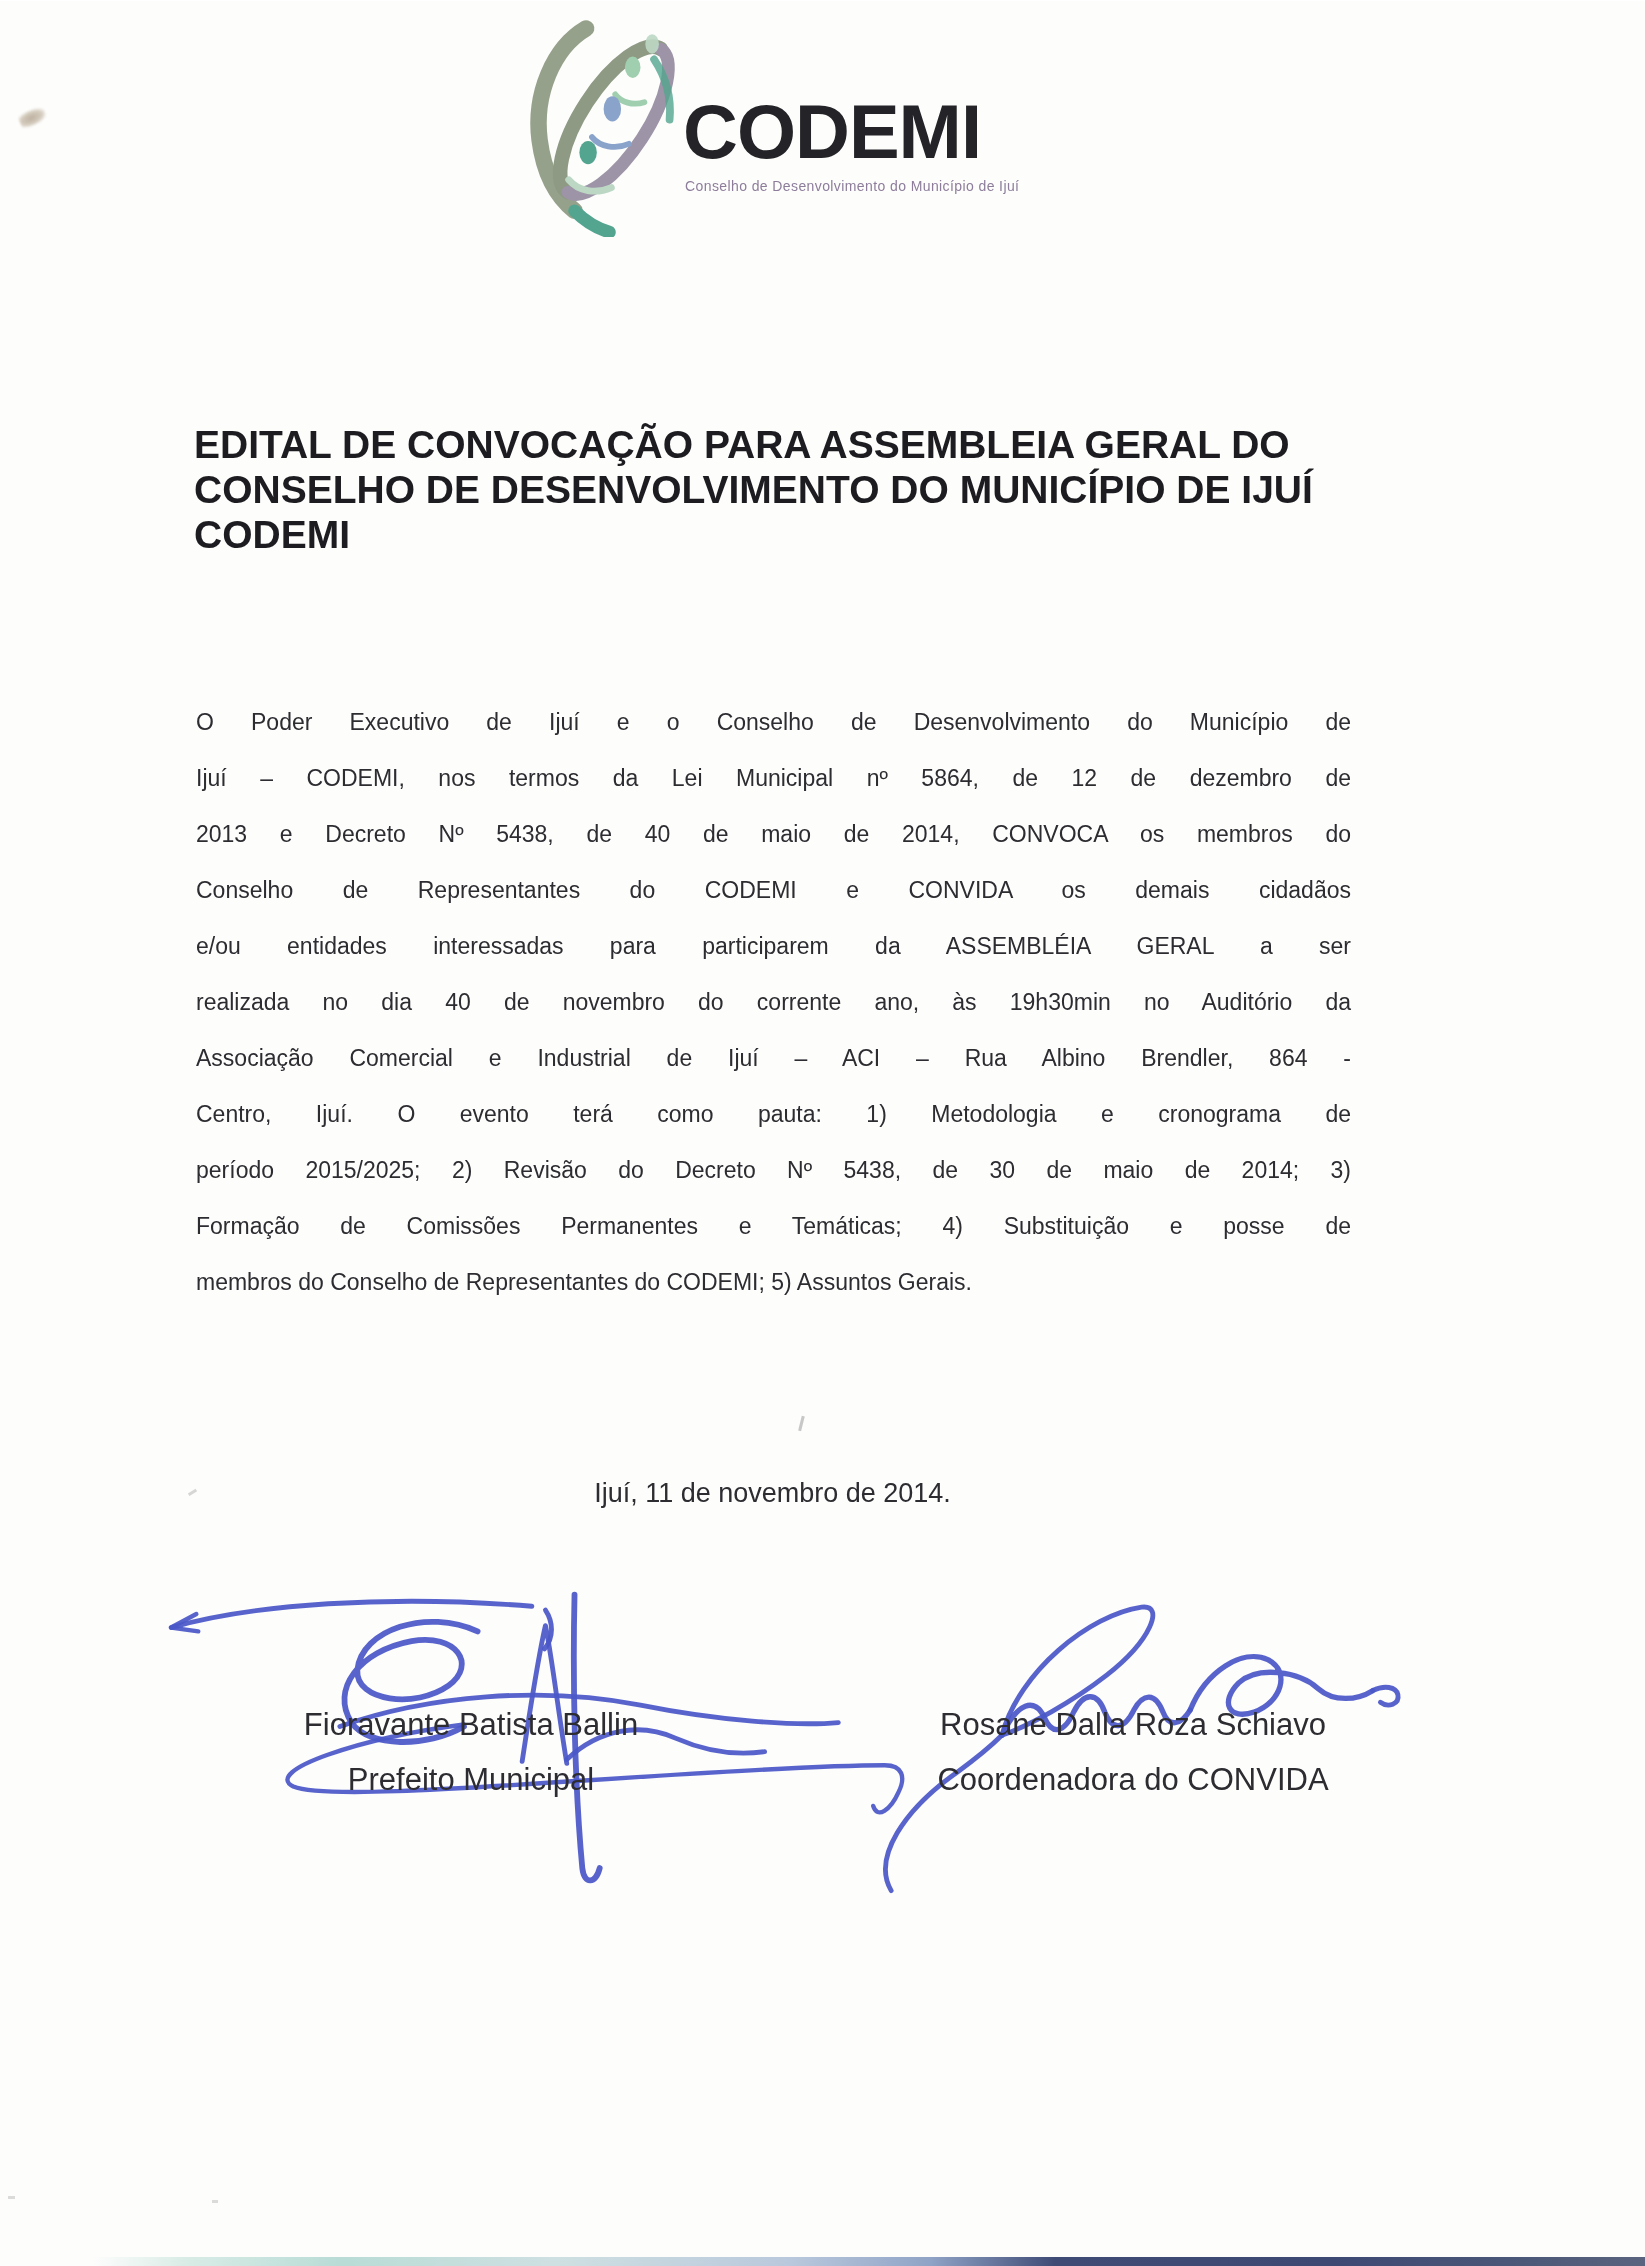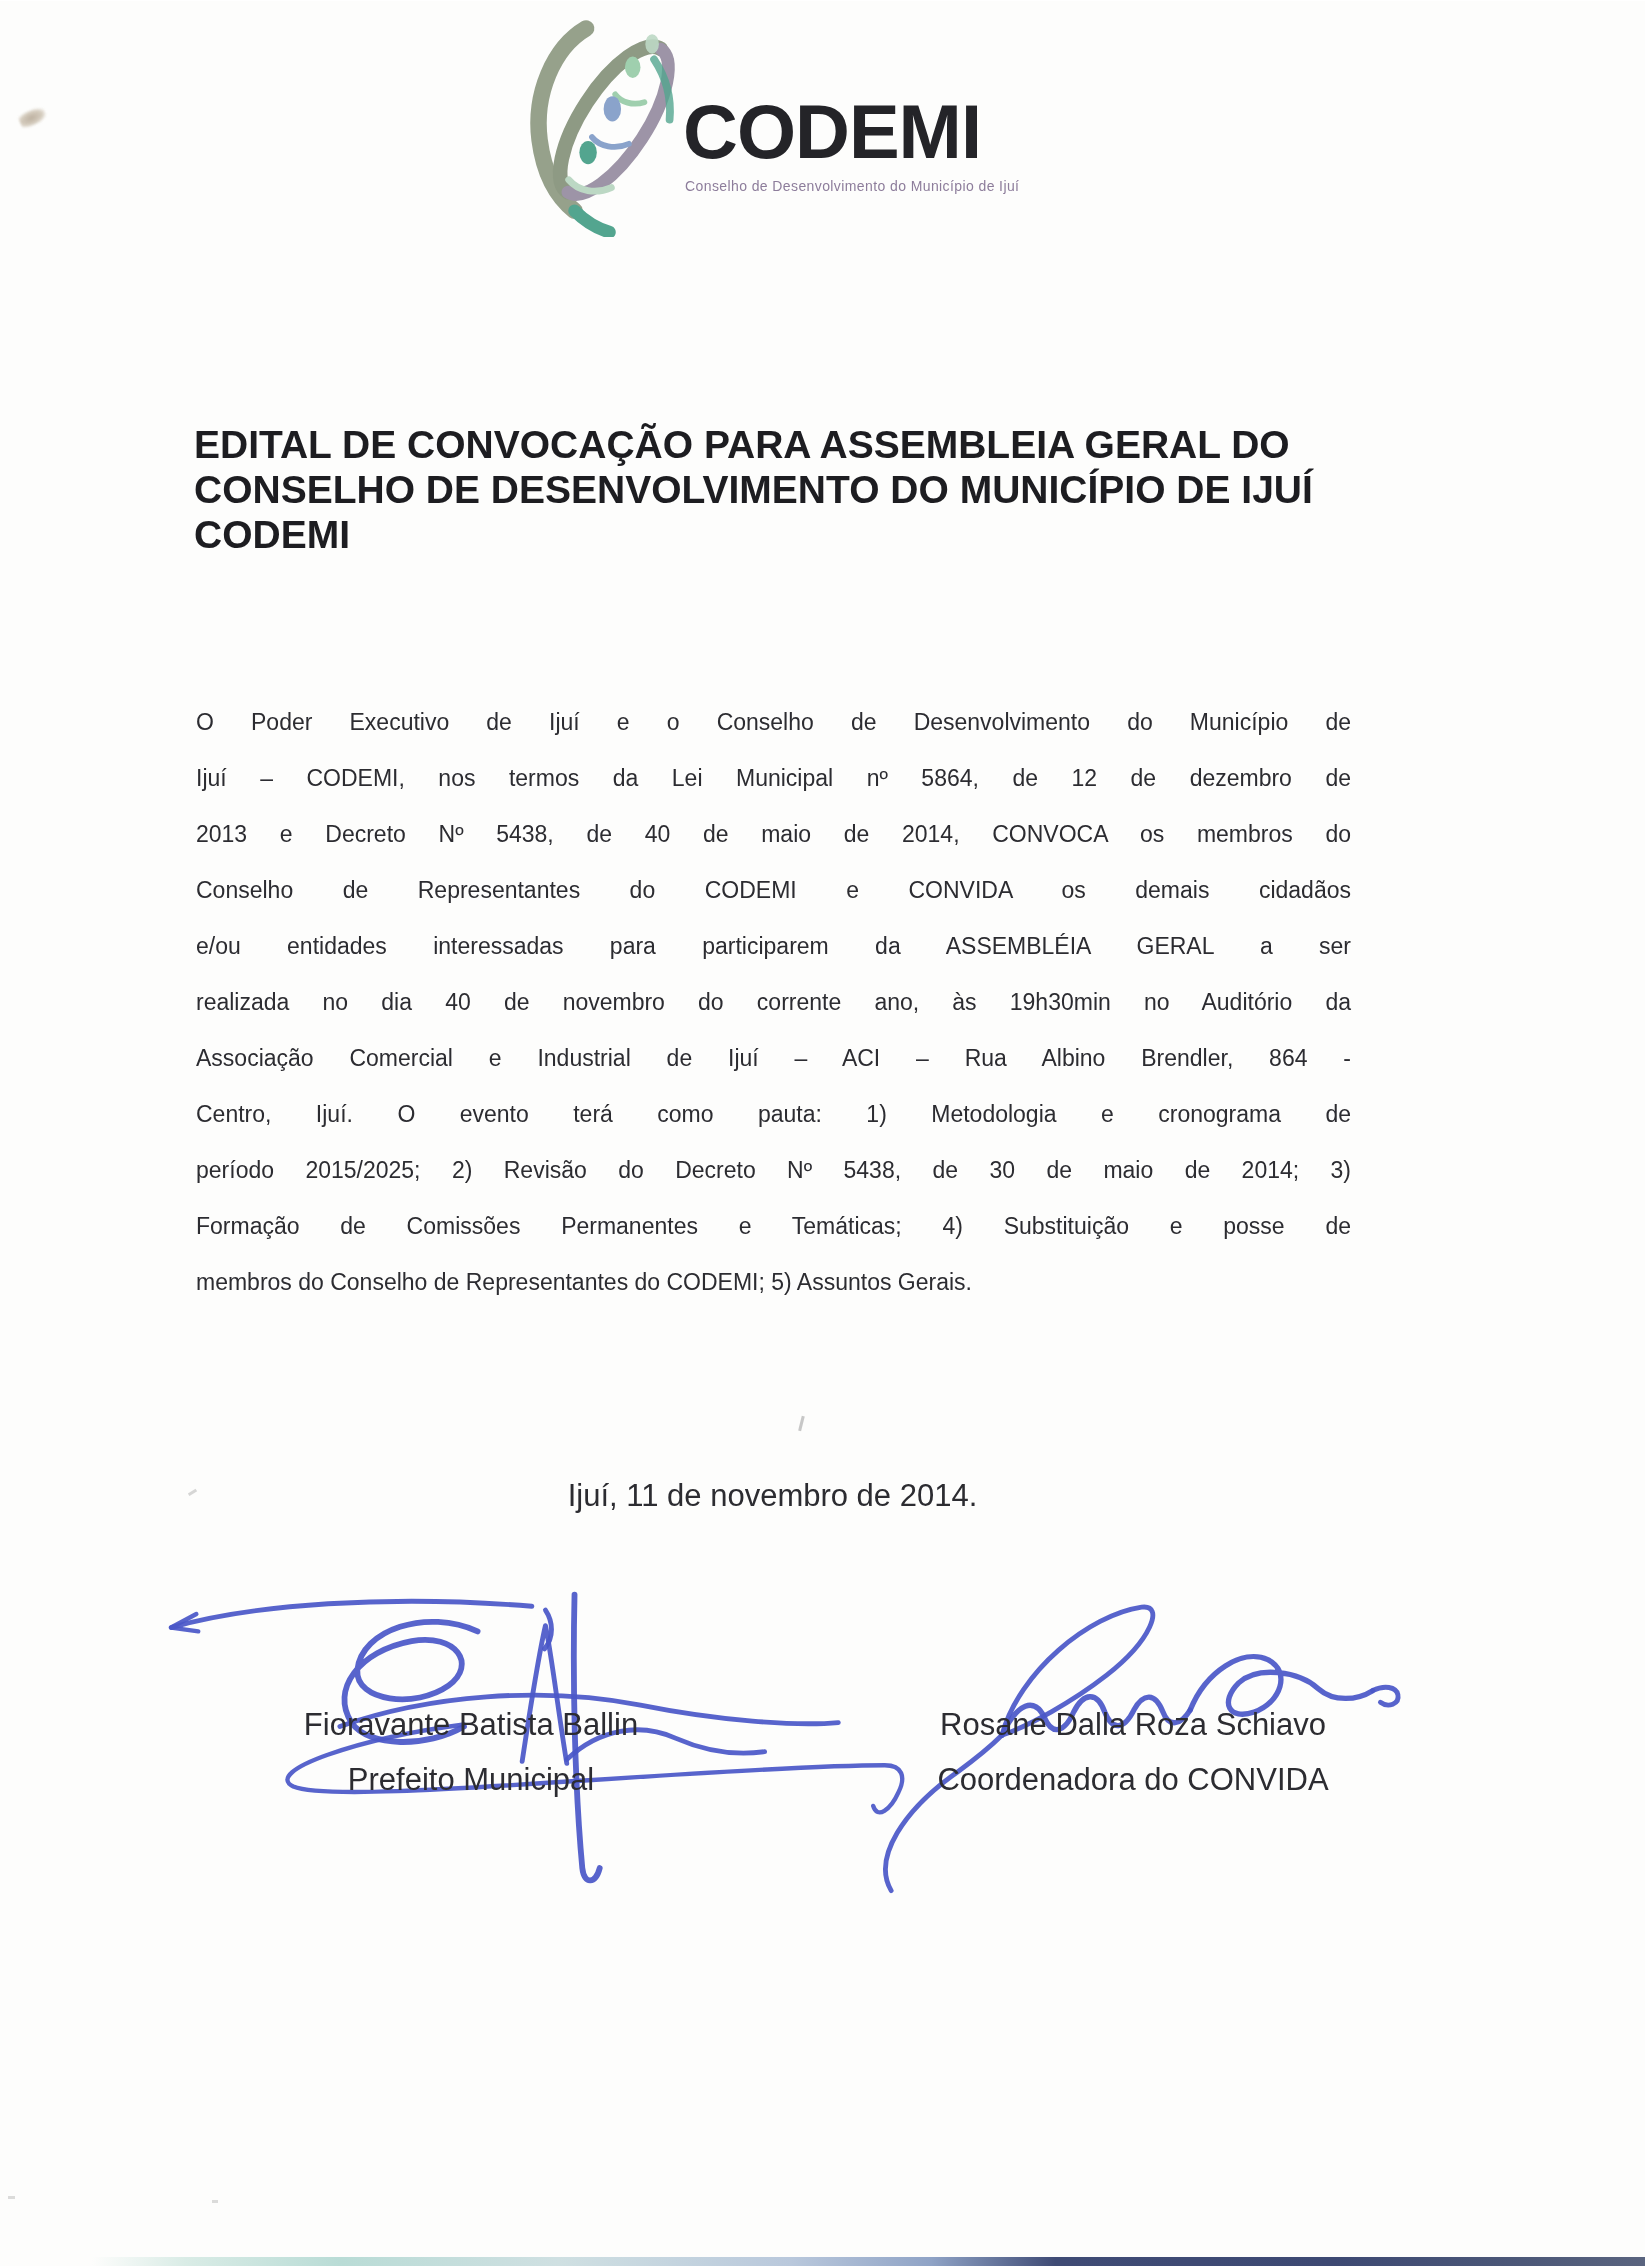--- a/index.html
+++ b/index.html
@@ -39,21 +39,21 @@
   
   .body-par{
     position:absolute;left:196px;top:693px;width:1155px;
     font-size:23px;line-height:56px;color:var(--text-dark);
   }
   .body-par .bline{text-align:justify;text-align-last:justify;}
   .body-par .bline:last-child{text-align-last:left;}
   
   .date-line{
     position:absolute;left:194px;top:1477px;width:1157px;
-    text-align:center;font-size:31px;color:var(--text-dark);
+    text-align:center;font-size:27px;color:var(--text-dark);
   }
   
   .sig-block{position:absolute;width:582px;text-align:center;color:var(--text-dark);}
   .sig-left{left:180px;top:1704px;}
   .sig-right{left:842px;top:1704px;}
   .sig-name{font-size:31px;line-height:39px;}
   .sig-role{font-size:31px;line-height:39px;margin-top:15.5px;}
   .ink-svg{position:absolute;pointer-events:none;}
   .ink{stroke:var(--ink-blue);fill:none;stroke-linecap:round;stroke-linejoin:round;opacity:.92;}
   

